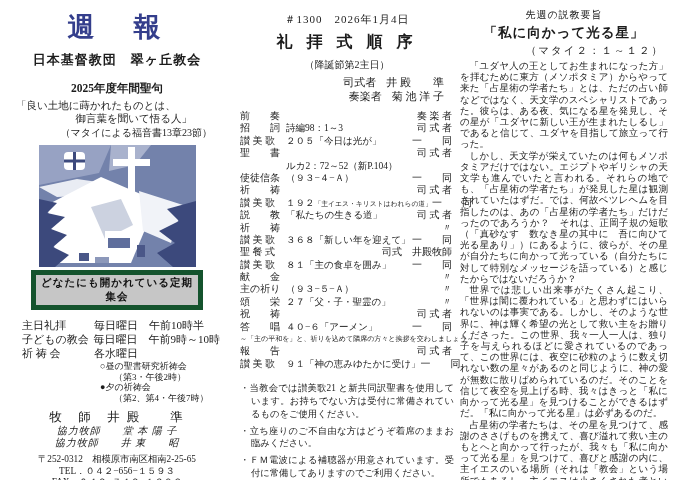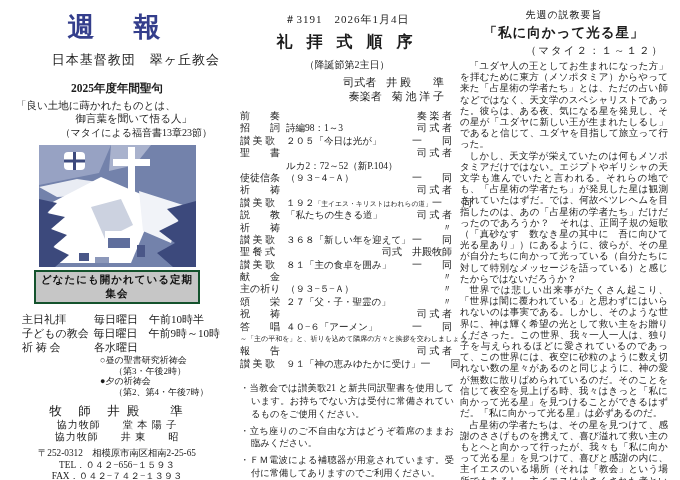--- a/index.html
+++ b/index.html
@@ -13,41 +13,41 @@
   .col{box-sizing:border-box;}
   .col-left{width:230px;padding:8px 10px 0 14px;}
   .col-center{width:228px;padding:12px 4px 0 10px;}
   .col-right{width:222px;padding:8px 12px 0 2px;}
 
   
   .masthead{
     text-align:center;font-size:27px;font-weight:bold;color:#343e8c;
     letter-spacing:6px;line-height:30px;margin-top:4px;
   }
-  .church-name{text-align:right;font-size:13px;font-weight:normal;margin-top:9px;letter-spacing:1px;}
+  .church-name{text-align:center;font-size:13px;font-weight:bold;margin-top:9px;letter-spacing:1px;}
   .motto-heading{text-align:center;font-size:11.5px;font-weight:bold;margin-top:12px;}
   .motto{font-size:10.5px;line-height:13px;margin-top:3px;}
   .motto .l1{text-align:left;padding-left:2px;}
   .motto .l2{text-align:right;padding-right:28px;}
   .motto .ref{text-align:right;padding-right:8px;font-size:10px;margin-top:1px;}
   .artwork{display:block;margin:6px auto 0 auto;}
   .banner{
-    width:162px;margin:3px auto 0 auto;background:#c6c6c6;border:2px solid #14532d;
+    width:162px;margin:3px auto 0 auto;background:#c6c6c6;border:5px solid #14532d;
     text-align:center;font-size:10.5px;font-weight:bold;letter-spacing:1px;
     padding:1px 0;color:#111;
   }
   .schedule{margin-top:8px;font-size:11px;line-height:14px;padding-left:8px;}
   .schedule-row{display:flex;}
   .schedule-row .sname{width:72px;white-space:pre;}
   .schedule-row .sdetail{white-space:pre;}
   .prayer-notes{font-size:9px;line-height:10.5px;padding-left:86px;margin-top:1px;}
   .prayer-notes .ptime{padding-left:14px;}
   .pastors{margin-top:7px;text-align:center;}
   .pastor-line{font-size:12.5px;letter-spacing:2px;line-height:15px;}
-  .assoc-line{font-size:10px;line-height:12px;letter-spacing:1px;}
+  .assoc-line{font-size:10px;line-height:12px;letter-spacing:1px;font-style:italic;}
   .contact{margin-top:5px;text-align:center;font-size:9.3px;line-height:11.5px;}
 
   
   .issue-line{text-align:center;font-size:11px;letter-spacing:1px;}
   .order-title{text-align:center;font-size:16px;font-weight:bold;letter-spacing:5px;margin-top:5px;}
   .order-subtitle{text-align:center;font-size:10px;margin-top:5px;}
   .leaders{width:180px;margin:4px 10px 0 auto;font-size:11px;line-height:13.5px;text-align:right;}
   .leaders .row{display:flex;justify-content:flex-end;gap:10px;white-space:pre;}
   .order-list{margin-top:7px;}
   .o-row{display:flex;align-items:baseline;line-height:12.4px;height:12.4px;font-size:10px;}
@@ -143,21 +143,21 @@
 
     <div class="contact">
       <div>〒252-0312　相模原市南区相南2-25-65</div>
       <div>TEL．０４２−656−１５９３</div>
       <div>FAX．０４２−７４２−１３９３</div>
 
     </div>
   </div>
 
   <div class="col col-center">
-    <div class="issue-line">＃3191　2026年1月4日</div>
+    <div class="issue-line">＃1300　2026年1月4日</div>
     <div class="order-title">礼 拝 式 順 序</div>
     <div class="order-subtitle">（降誕節第2主日）</div>
 
     <div class="leaders">
       <div class="row">
         <span>司式者</span><span>井 殿　　準</span>
       </div>
       <div class="row">
         <span>奏楽者</span><span>菊 池 洋 子</span>
       </div>

